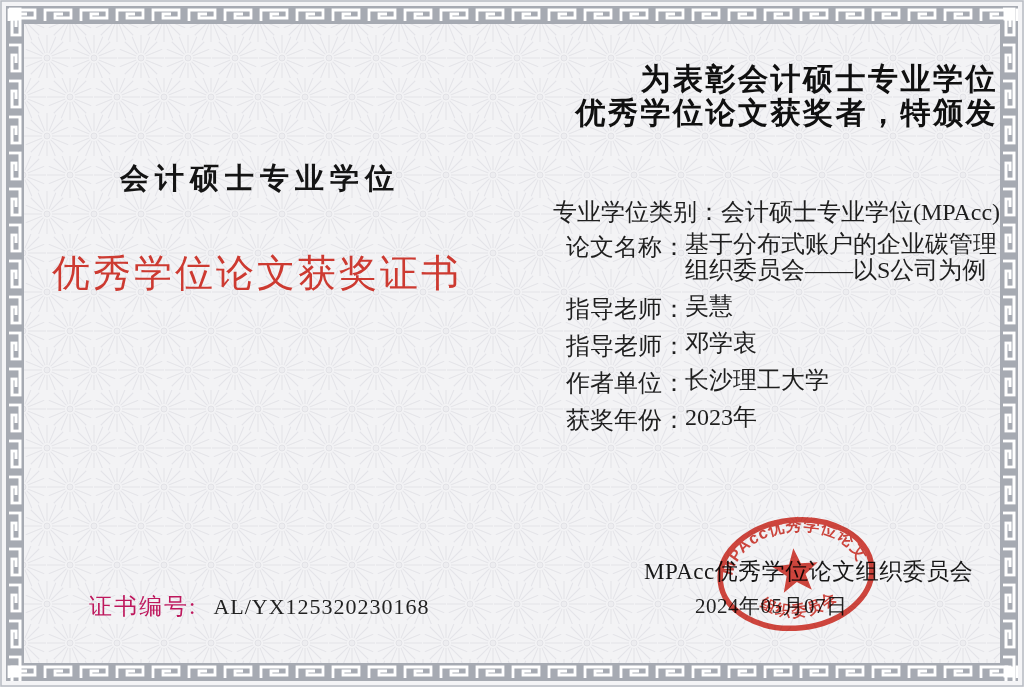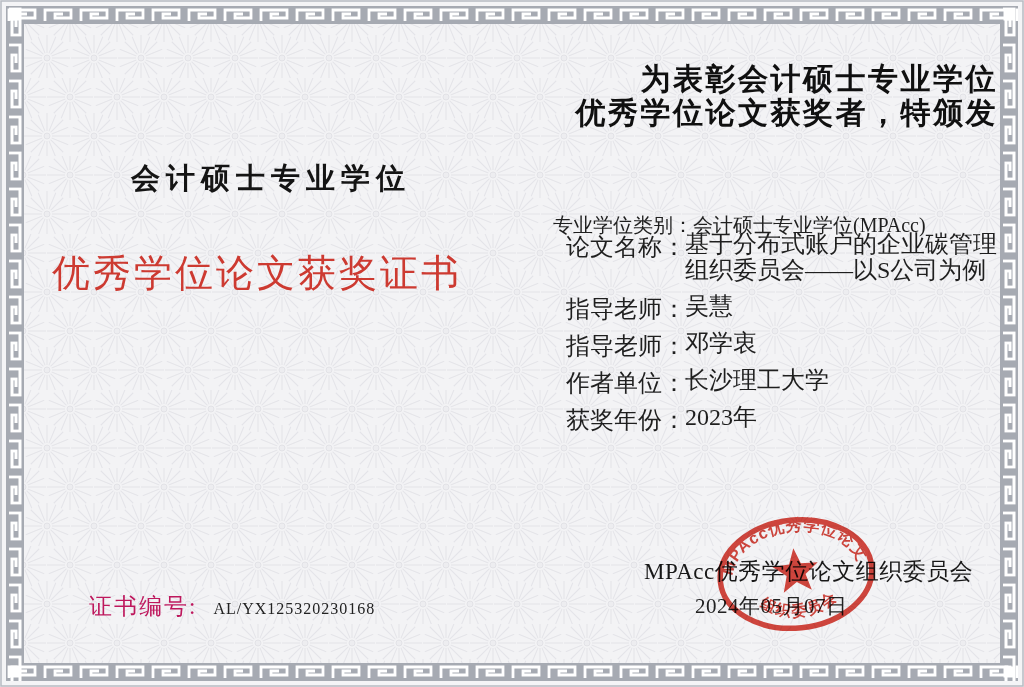--- a/index.html
+++ b/index.html
@@ -6,45 +6,45 @@
   .page{
     position:relative;width:1024px;height:687px;overflow:hidden;
     background:#f4f4f6;
     font-family:"Liberation Serif","DejaVu Serif",serif;
     color:#1f1f1f;
   }
   .layer{position:absolute;left:0;top:0;}
   .abs{position:absolute;}
   
   .degree-title{
-    left:120px;top:159px;width:302px;text-align:center;
+    left:120px;top:159px;width:302px;
     font-family:"Liberation Sans","DejaVu Sans",sans-serif;
     font-weight:700;font-size:29px;letter-spacing:6px;color:#141414;
   }
   .cert-title{
     left:52px;top:248px;width:436px;text-align:left;
     font-size:38px;letter-spacing:3px;color:#cd3a31;font-weight:400;
   }
   
   .intro{
     left:536px;top:62px;width:462px;
     font-family:"Liberation Sans","DejaVu Sans",sans-serif;
     font-weight:700;font-size:30px;line-height:34px;letter-spacing:2.5px;color:#101010;text-align:right;
   }
   .intro-line.indent{text-indent:88px;}
-  .category-row{left:553px;top:212px;font-size:20px;white-space:nowrap;}
+  .category-row{left:553px;top:196px;font-size:24px;white-space:nowrap;}
   .fields{left:553px;top:231px;width:450px;font-size:24px;}
   .frow{position:absolute;left:0;white-space:nowrap;}
   .frow .flabel{display:inline-block;width:119px;vertical-align:top;margin-left:13px;}
   .frow .fvalue{display:inline-block;vertical-align:top;line-height:26px;}
   .r0{top:0;} .r1{top:62px;} .r2{top:99px;} .r3{top:136px;} .r4{top:173px;}
   
   .serial{left:89px;top:591px;white-space:nowrap;}
   .serial .slabel{font-size:23px;color:#be185d;letter-spacing:2px;}
-  .serial .svalue{font-size:16px;color:#222;margin-left:16px;letter-spacing:1px;}
+  .serial .svalue{font-size:22px;color:#222;margin-left:16px;letter-spacing:1px;}
   .committee{left:644px;top:556px;font-size:23px;letter-spacing:0.5px;color:#181818;white-space:nowrap;}
   .issue-date{left:695px;top:592px;font-size:21px;letter-spacing:0.5px;color:#222;white-space:nowrap;}
   .stamp{left:704px;top:506px;mix-blend-mode:multiply;opacity:.92;}
 </style>
 </head>
 <body>
 
 <div class="page">
 
   <svg class="layer" width="1024" height="687" aria-hidden="true">

